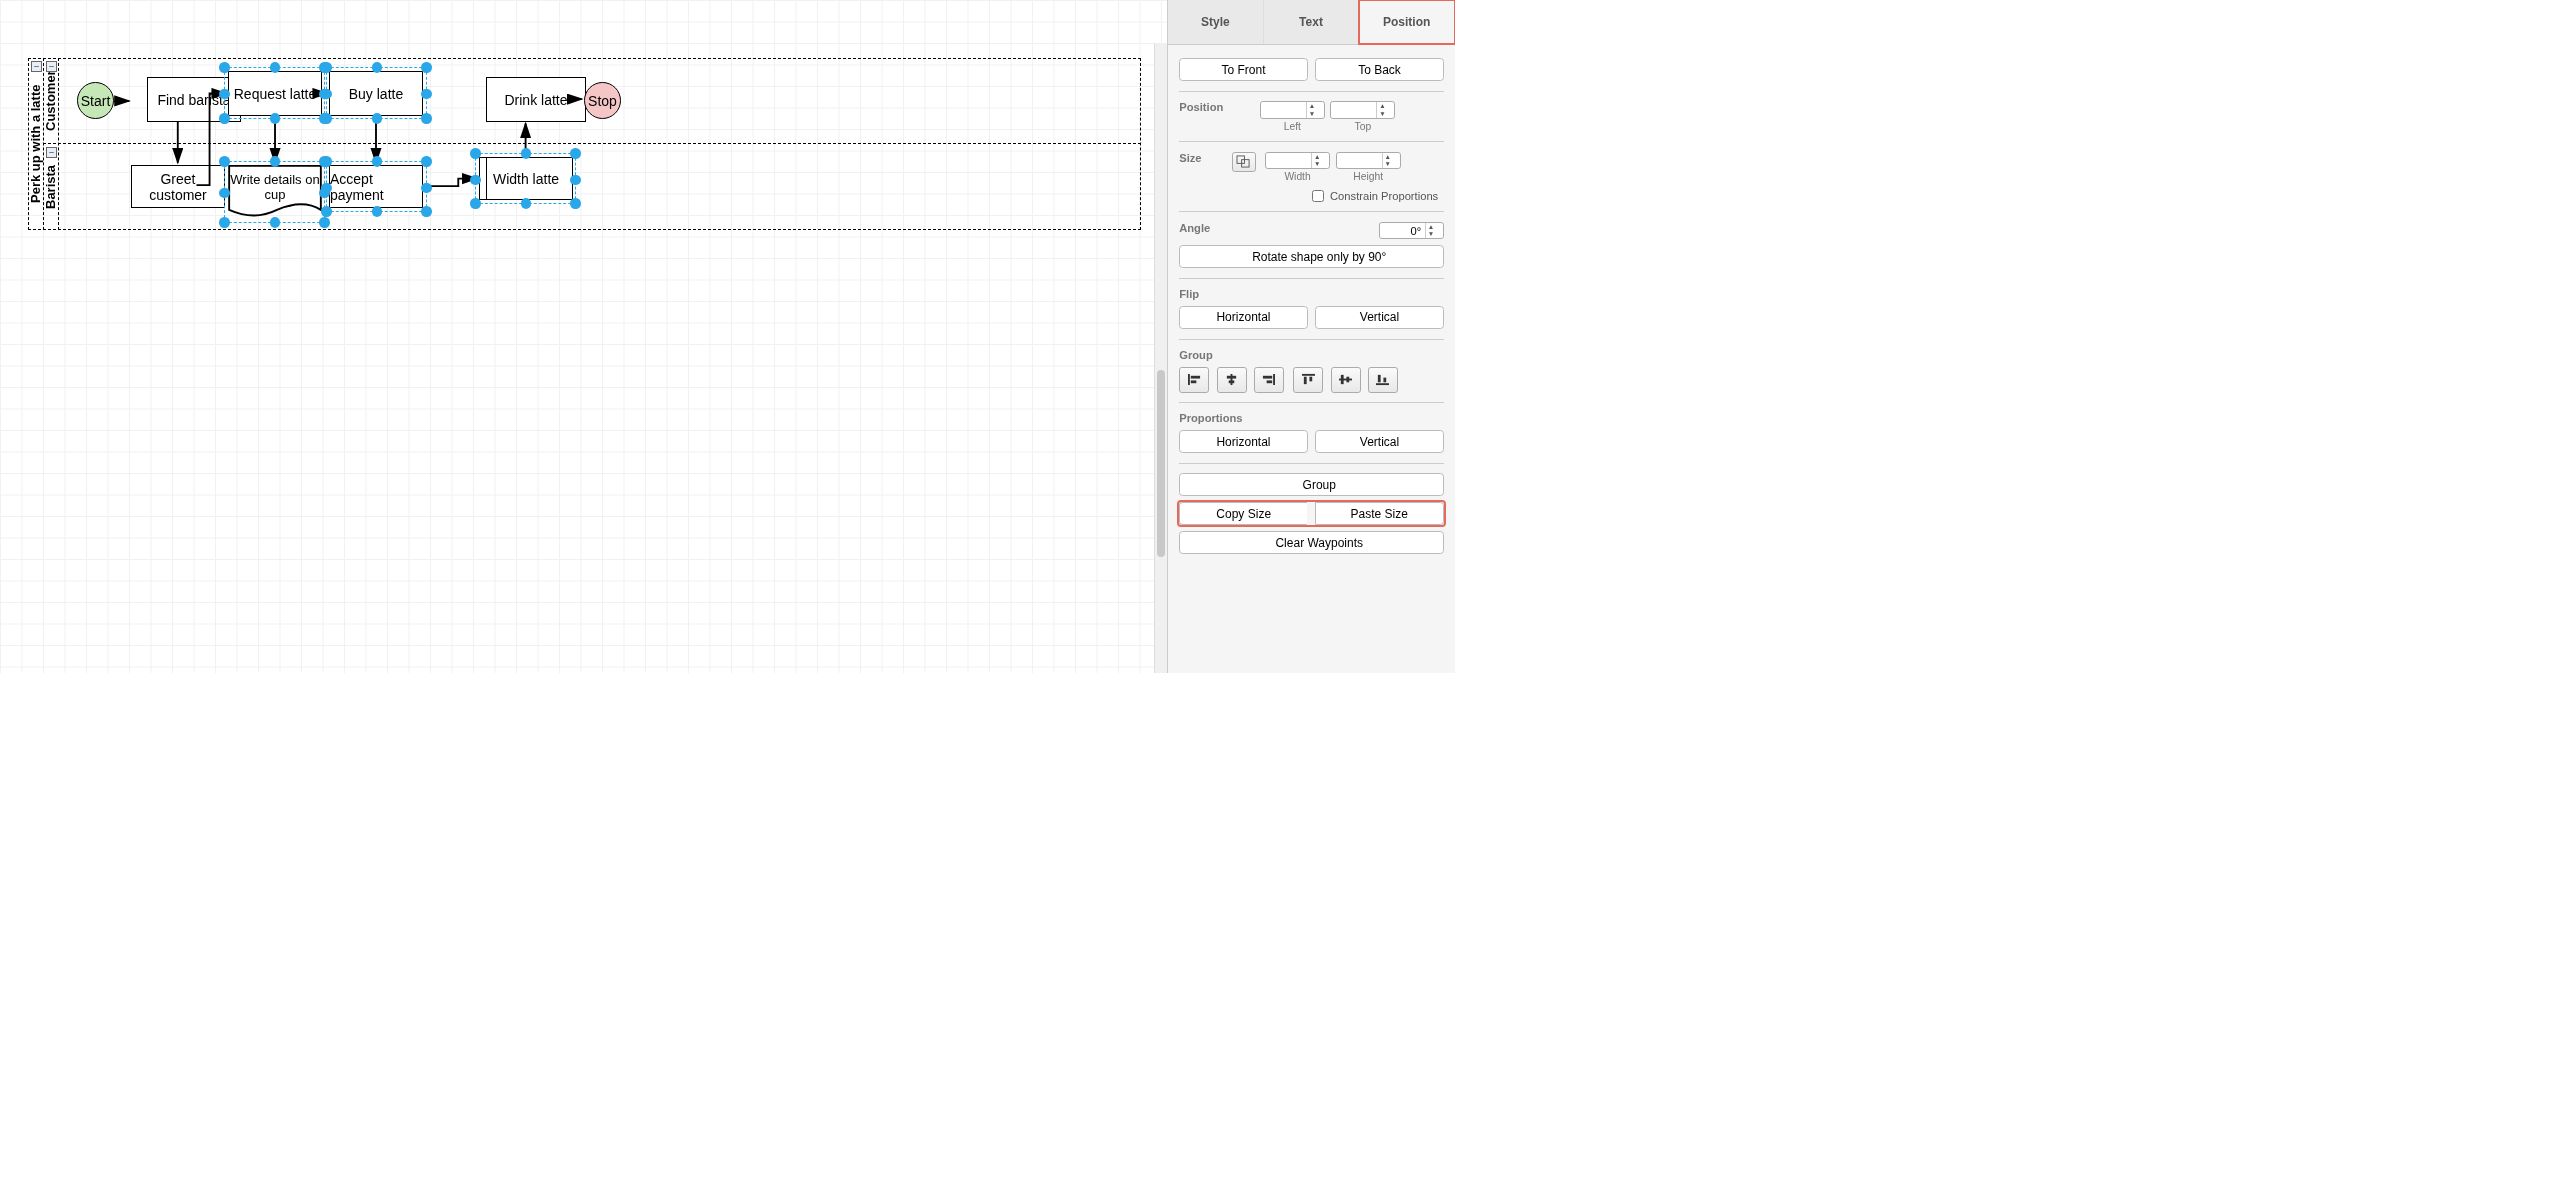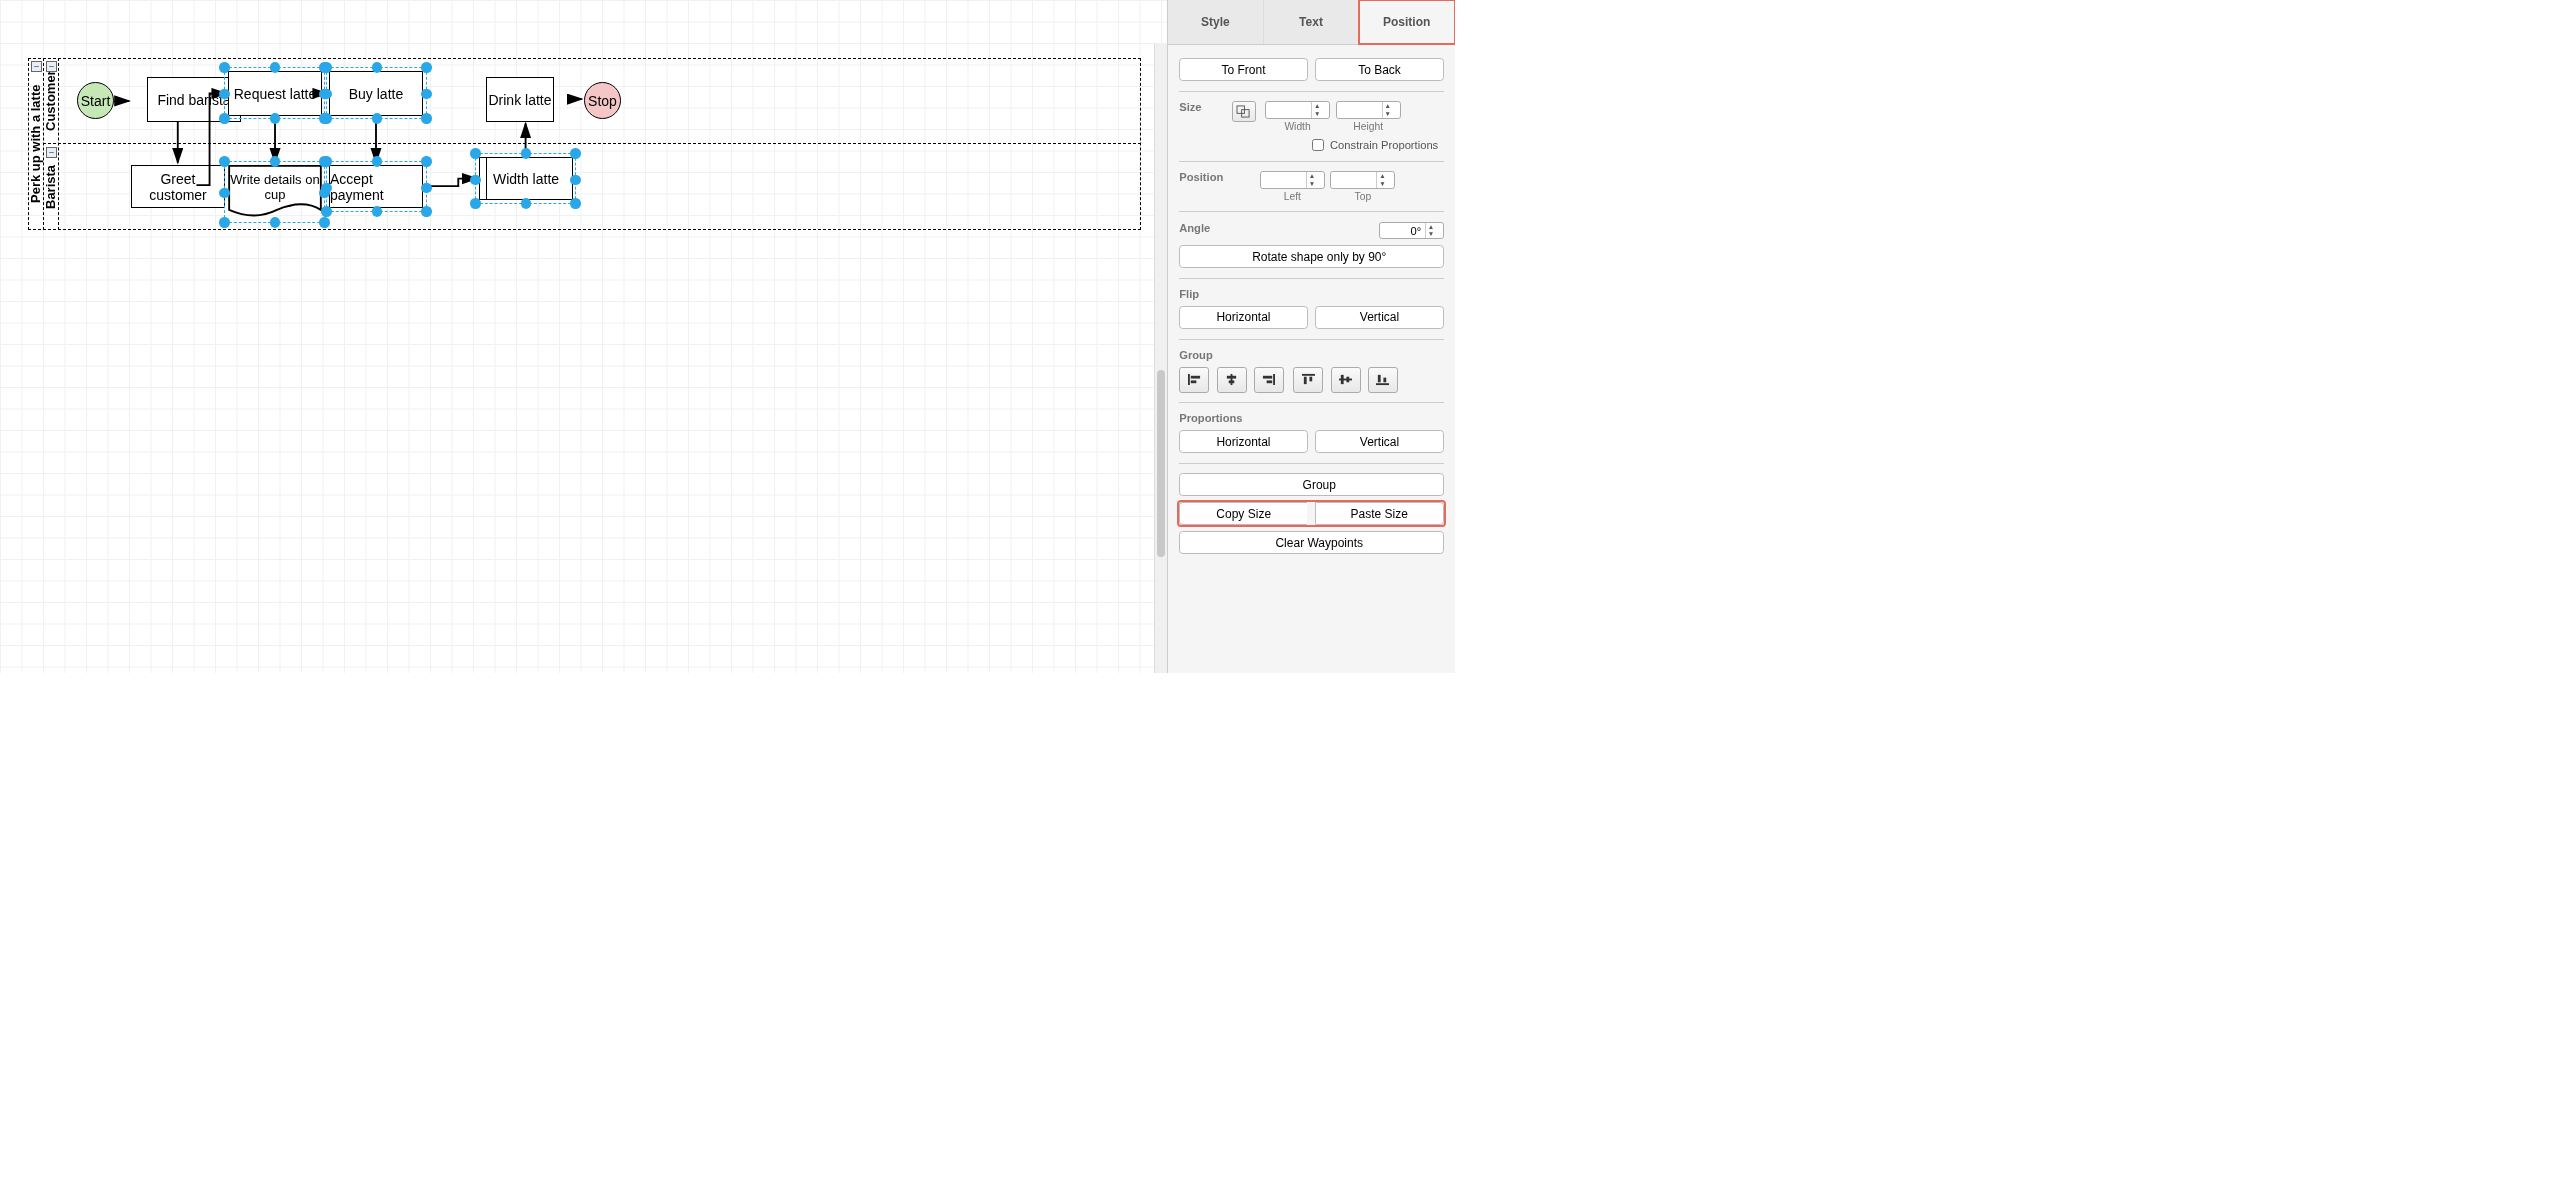--- a/index.html
+++ b/index.html
@@ -220,21 +220,21 @@
     <div class="lane-header" style="left:43px; top:144px; width:15px; height:86px;">Barista</div>
 
     <div class="collapse-box" style="left:31px; top:61px;">−</div>
     <div class="collapse-box" style="left:46px; top:61px;">−</div>
     <div class="collapse-box" style="left:46px; top:147px;">−</div>
 
     <div class="shape circle start" style="left:77px; top:82px; width:37px; height:37px;">Start</div>
     <div class="shape box" style="left:131px; top:77px; width:94px; height:45px;margin-left:16px;">Find barista</div>
     <div class="shape box" style="left:228px; top:71px; width:94px; height:45px;">Request latte</div>
     <div class="shape box" style="left:329px; top:71px; width:94px; height:45px;">Buy latte</div>
-    <div class="shape box" style="left:486px; top:77px; width:68px; height:45px;">Drink latte</div>
+    <div class="shape box" style="left:486px; top:77px; width:100px; height:45px;">Drink latte</div>
     <div class="shape circle stop" style="left:584px; top:82px; width:37px; height:37px;">Stop</div>
 
     <div class="shape box" style="left:131px; top:165px; width:94px; height:43px; text-align:center;">Greet customer</div>
     <div class="shape" style="left:228px; top:165px; width:94px; height:52px; text-align:center; padding:0 3.7px;">Write details on cup</div>
 
     <svg style="position:absolute; left:228px; top:165px; width:94px; height:58px;" viewBox="0 0 100 62" width="94" height="58">
         <path d="M1 1 H99 V48 Q80 36 52 48 Q28 60 1 48 Z" fill="#fff" stroke="#000" stroke-width="2"></path>
       </svg>
     <div class="shape" style="left:228px; top:165px; width:94px; height:43px; text-align:center; font-size:13px;">Write details on cup</div>
 
@@ -334,20 +334,46 @@
     <div class="tab">Style</div>
     <div class="tab">Text</div>
     <div class="tab active highlight">Position</div>
   </div>
 
   <div class="panel-body">
     <div class="section">
       <div class="btn-row">
         <button class="btn">To Front</button>
         <button class="btn">To Back</button>
+      </div>
+    </div>
+
+    <div class="section">
+      <div class="field-row" style="align-items:flex-start;">
+        <div class="section-label" style="width:75px;">Position</div>
+        <div class="field-col">
+          <div class="spin">
+              <input type="text" value="" style="">
+              <div class="spin-buttons">
+                <span>▲</span>
+                <span>▼</span>
+              </div>
+            </div>
+          <div class="sub-label">Left</div>
+        </div>
+        <div class="field-col">
+          <div class="spin">
+              <input type="text" value="" style="">
+              <div class="spin-buttons">
+                <span>▲</span>
+                <span>▼</span>
+              </div>
+            </div>
+          <div class="sub-label">Top</div>
+        </div>
       </div>
     </div>
 
     <div class="section">
       <div class="field-row" style="align-items:flex-start;">
         <div class="section-label" style="width:47px;">Size</div>
         <button class="align-btn" style="width:24px;height:20.6px;">
           <svg width="15" height="13" viewBox="0 0 16 14">
               <rect x="1" y="1" width="8" height="8" fill="none" stroke="#555"></rect>
               <rect x="6" y="5" width="8" height="8" fill="none" stroke="#555"></rect>
@@ -370,46 +396,20 @@
                 <span>▲</span>
                 <span>▼</span>
               </div>
             </div>
           <div class="sub-label">Height</div>
         </div>
       </div>
       <div class="checkbox-row" style="margin-top:7.5px; justify-content:flex-end; padding-right: 5.6px;">
         <input type="checkbox" style="">
         <span>Constrain Proportions</span>
-      </div>
-    </div>
-
-    <div class="section">
-      <div class="field-row" style="align-items:flex-start;">
-        <div class="section-label" style="width:75px;">Position</div>
-        <div class="field-col">
-          <div class="spin">
-              <input type="text" value="" style="">
-              <div class="spin-buttons">
-                <span>▲</span>
-                <span>▼</span>
-              </div>
-            </div>
-          <div class="sub-label">Left</div>
-        </div>
-        <div class="field-col">
-          <div class="spin">
-              <input type="text" value="" style="">
-              <div class="spin-buttons">
-                <span>▲</span>
-                <span>▼</span>
-              </div>
-            </div>
-          <div class="sub-label">Top</div>
-        </div>
       </div>
     </div>
 
     <div class="section">
       <div class="field-row">
         <div class="section-label" style="flex:1;">Angle</div>
         <div class="spin">
             <input type="text" value="0°" style="">
             <div class="spin-buttons">
               <span>▲</span>

